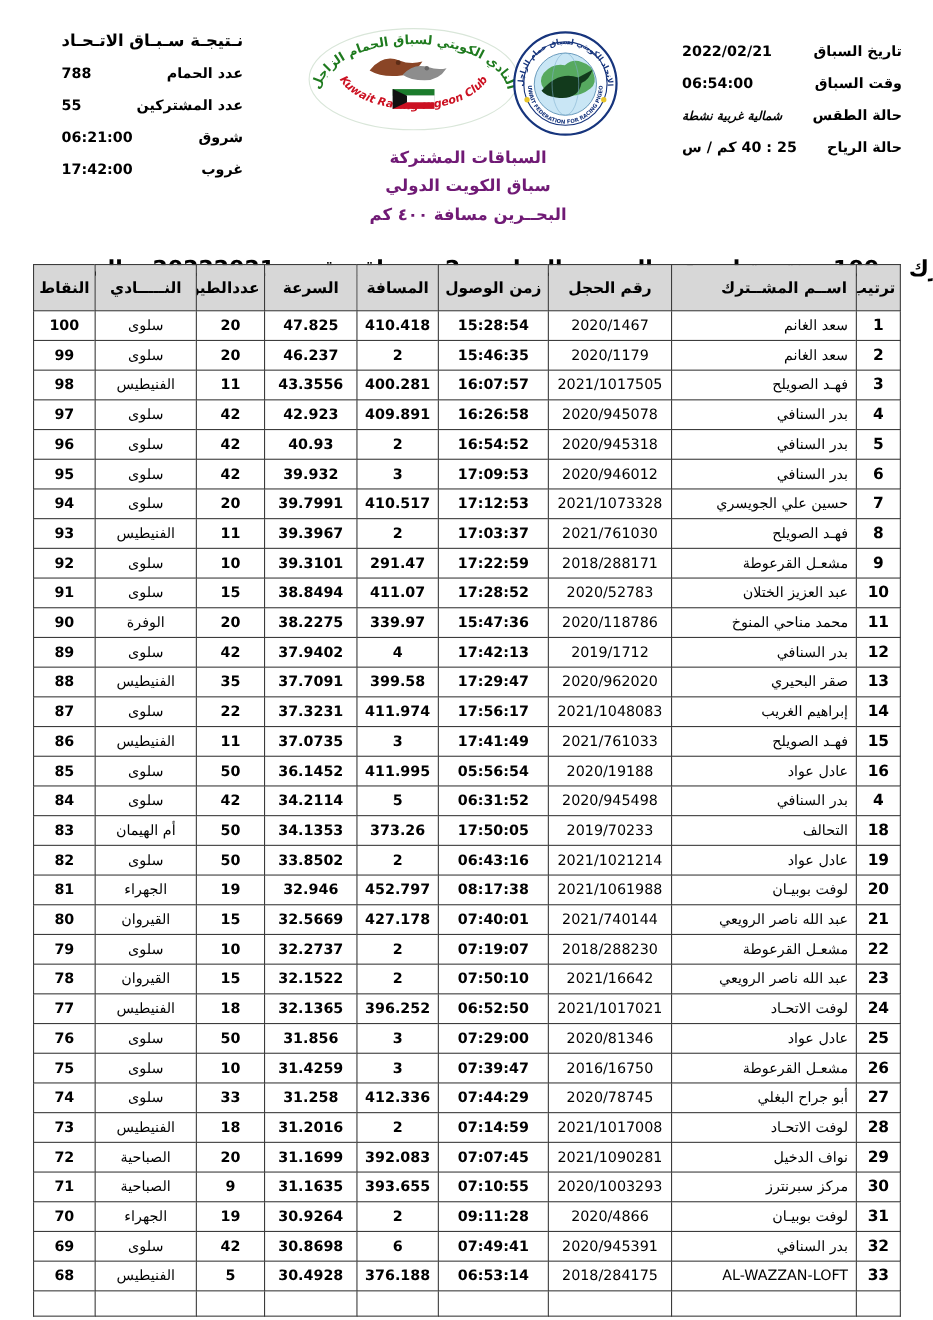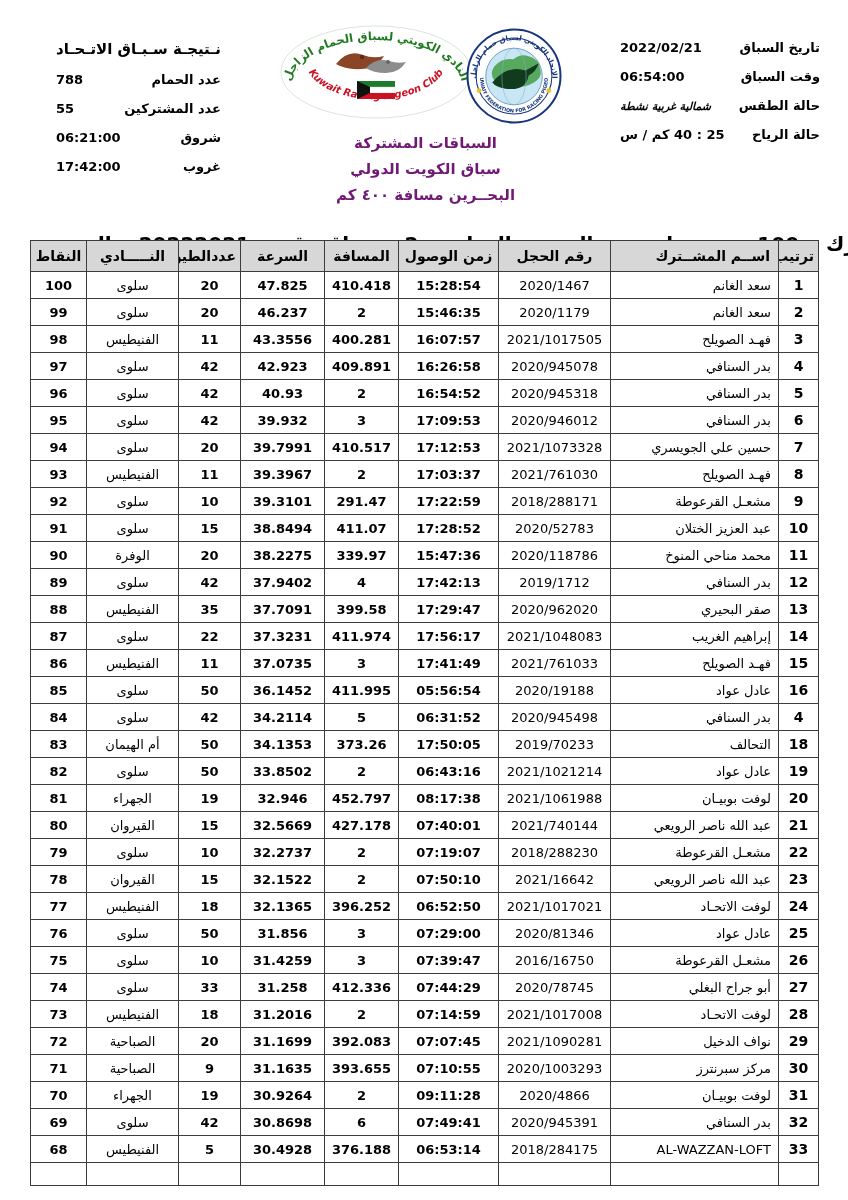--- a/index.html
+++ b/index.html
@@ -5,21 +5,21 @@
   * { margin:0; padding:0; box-sizing:border-box; }
   html,body { background:#ffffff; }
   .page {
     width:848px; height:1200px; position:relative; margin:0 auto;
     background:#ffffff; color:#000;
     font-family:"DejaVu Sans", sans-serif;
     overflow:hidden;
   }
 
   
-  .hdr-left  { position:absolute; top:40px; left:56px;  width:165px; direction:rtl; }
+  .hdr-left  { position:absolute; top:28px; left:56px;  width:165px; direction:rtl; }
   .hdr-right { position:absolute; top:40px; left:620px; width:200px; direction:rtl; }
   .hdr-title { font-weight:bold; font-size:15px; text-align:right; letter-spacing:.5px; margin-bottom:4px; }
   .kv { display:flex; justify-content:space-between; align-items:baseline;
         font-size:13px; font-weight:bold; margin-top:14px; gap:6px; }
   .kv .v { direction:ltr; white-space:nowrap; }
   .kv .v.small { font-size:11px; direction:rtl;font-style:italic; }
   .kv .v.wind  { direction:rtl; }
 
   .logo-club { position:absolute; top:24px; left:278px; width:196px; height:96px; }
   .logo-fed  { position:absolute; top:28px; left:466px; width:96px;  height:96px; }
@@ -31,21 +31,21 @@
   
   .season { position:absolute; top:212px; left:36px; right:26px;
             display:flex; direction:ltr; gap:27px; align-items:baseline;
             font-weight:bold; font-size:20px; white-space:nowrap;margin-top:20px; }
   .season span { direction:rtl; unicode-bidi:isolate; }
 
   
   table.results { position:absolute; top:240px; left:30px; width:788px;
                   border-collapse:collapse; direction:rtl; table-layout:fixed; }
   .results th, .results td { border:1px solid #3c3c3c; overflow:hidden; white-space:nowrap; }
-  .results th { background:#d7d7d7; font-weight:bold; font-size:14px; height:31px;
+  .results th { background:#d7d7d7; font-weight:bold; font-size:14px; height:42px;
                 text-align:center; padding:2px 4px; }
   .results th.c1 { text-align:right; padding-right:8px; }
   .results td { height:27px; font-size:13px; text-align:center; padding:0 4px; font-weight:bold; }
   .results td.c1 { text-align:right; padding-right:7px; font-weight:normal; }
   .results td.c2, .results td.c7 { font-weight:normal; }
   .results td.c0 { font-size:14px; }
   .results tr.empty-row td { height:23px; }
 </style>
 </head>
 <body>

